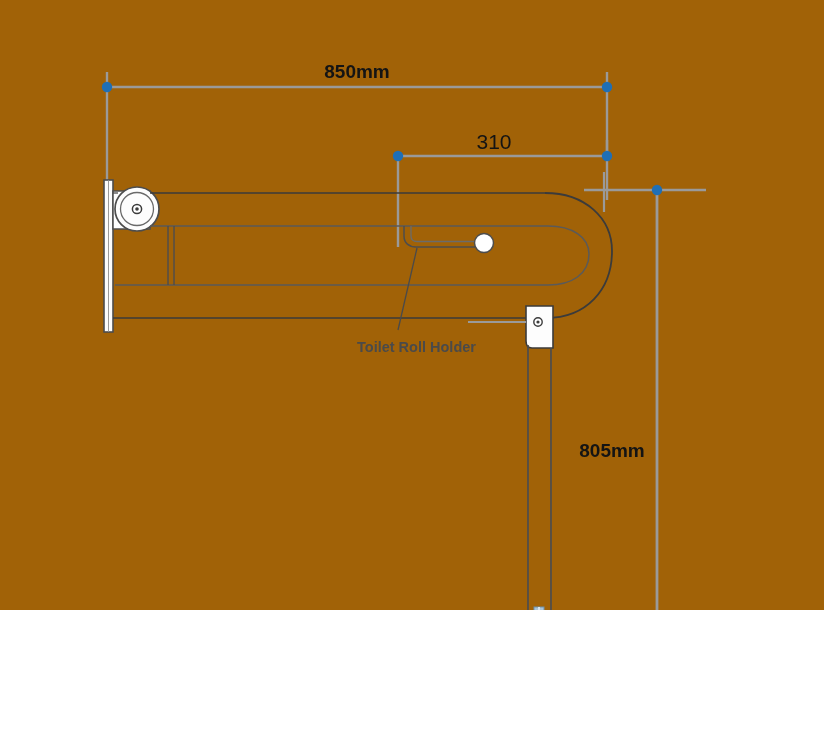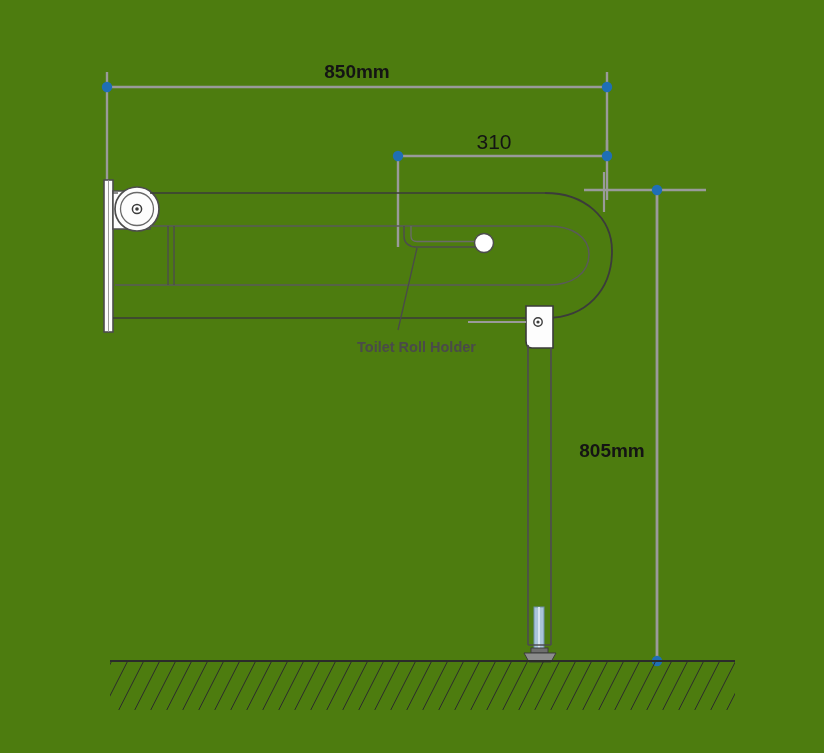--- a/index.html
+++ b/index.html
@@ -7,22 +7,22 @@
     margin: 0;
     padding: 0;
     background: #ffffff;
   }
   body {
     font-family: "Liberation Sans", sans-serif;
   }
   #drawing-root {
     position: relative;
     width: 824px;
-    height: 753px;
-    background: #4d7c0f;
+    height: 610px;
+    background: #a16207;
     overflow: hidden;
   }
   #drawing-svg {
     position: absolute;
     left: 0;
     top: 0;
     width: 824px;
     height: 753px;
     display: block;
   }

